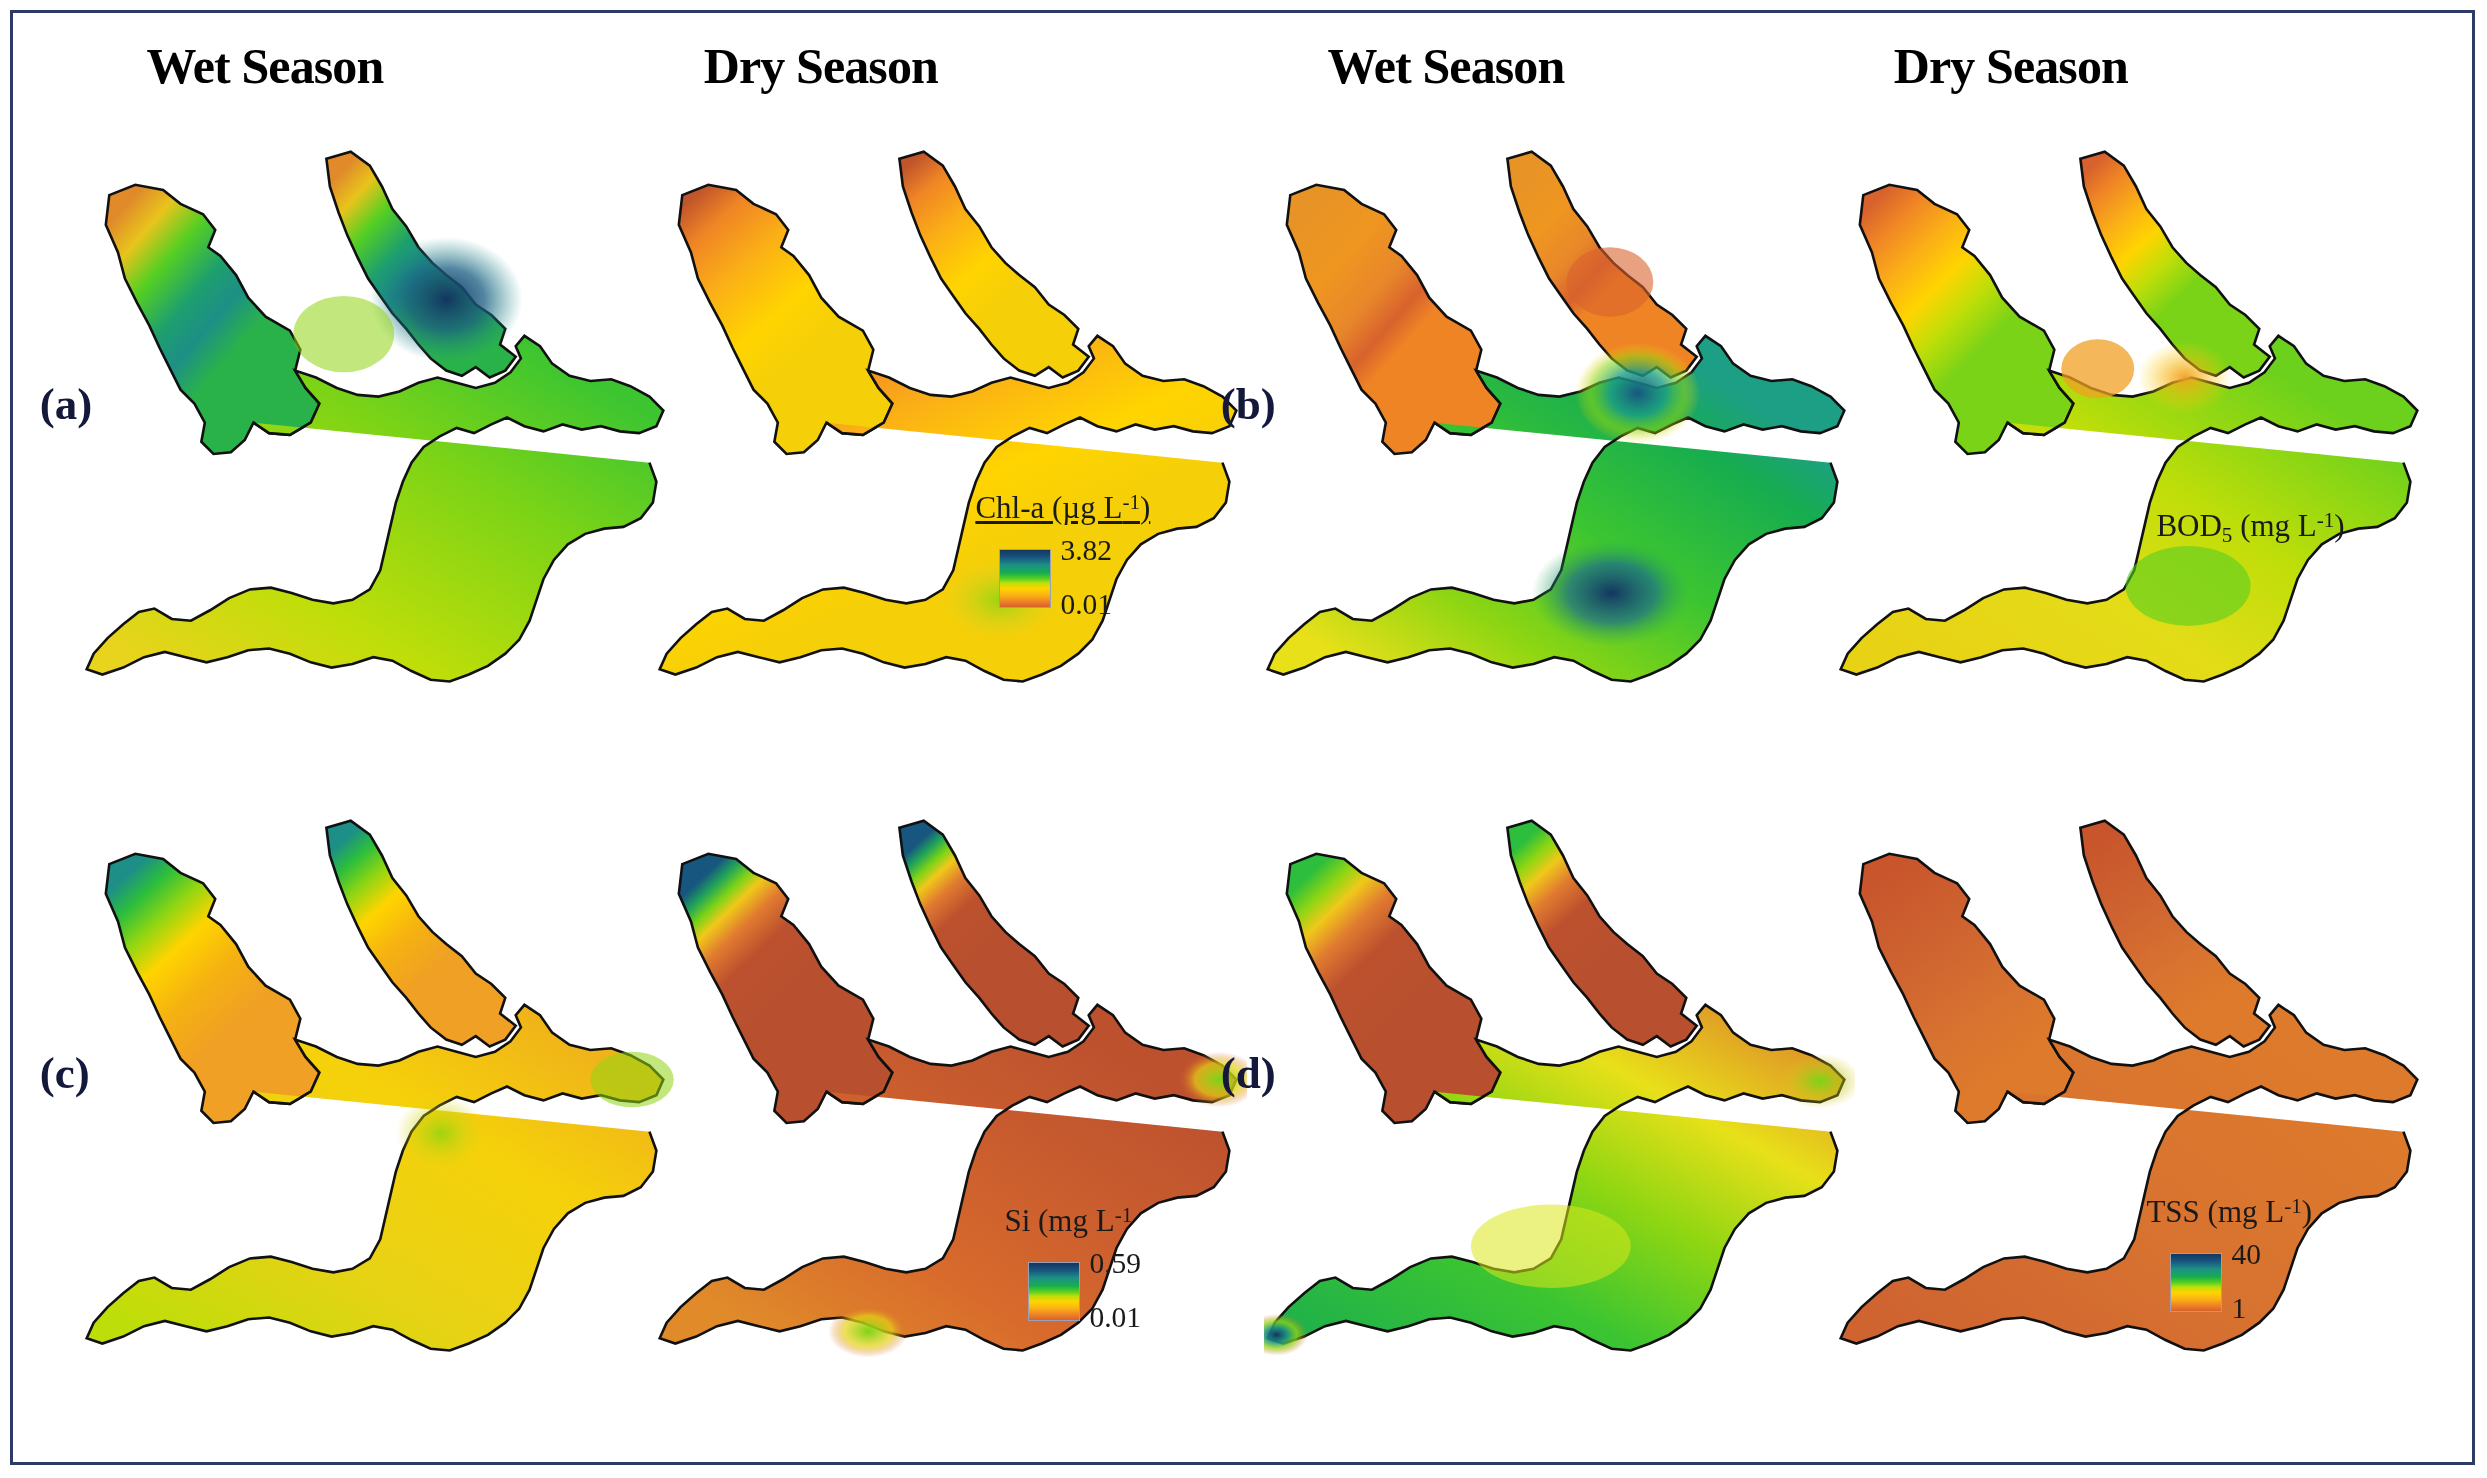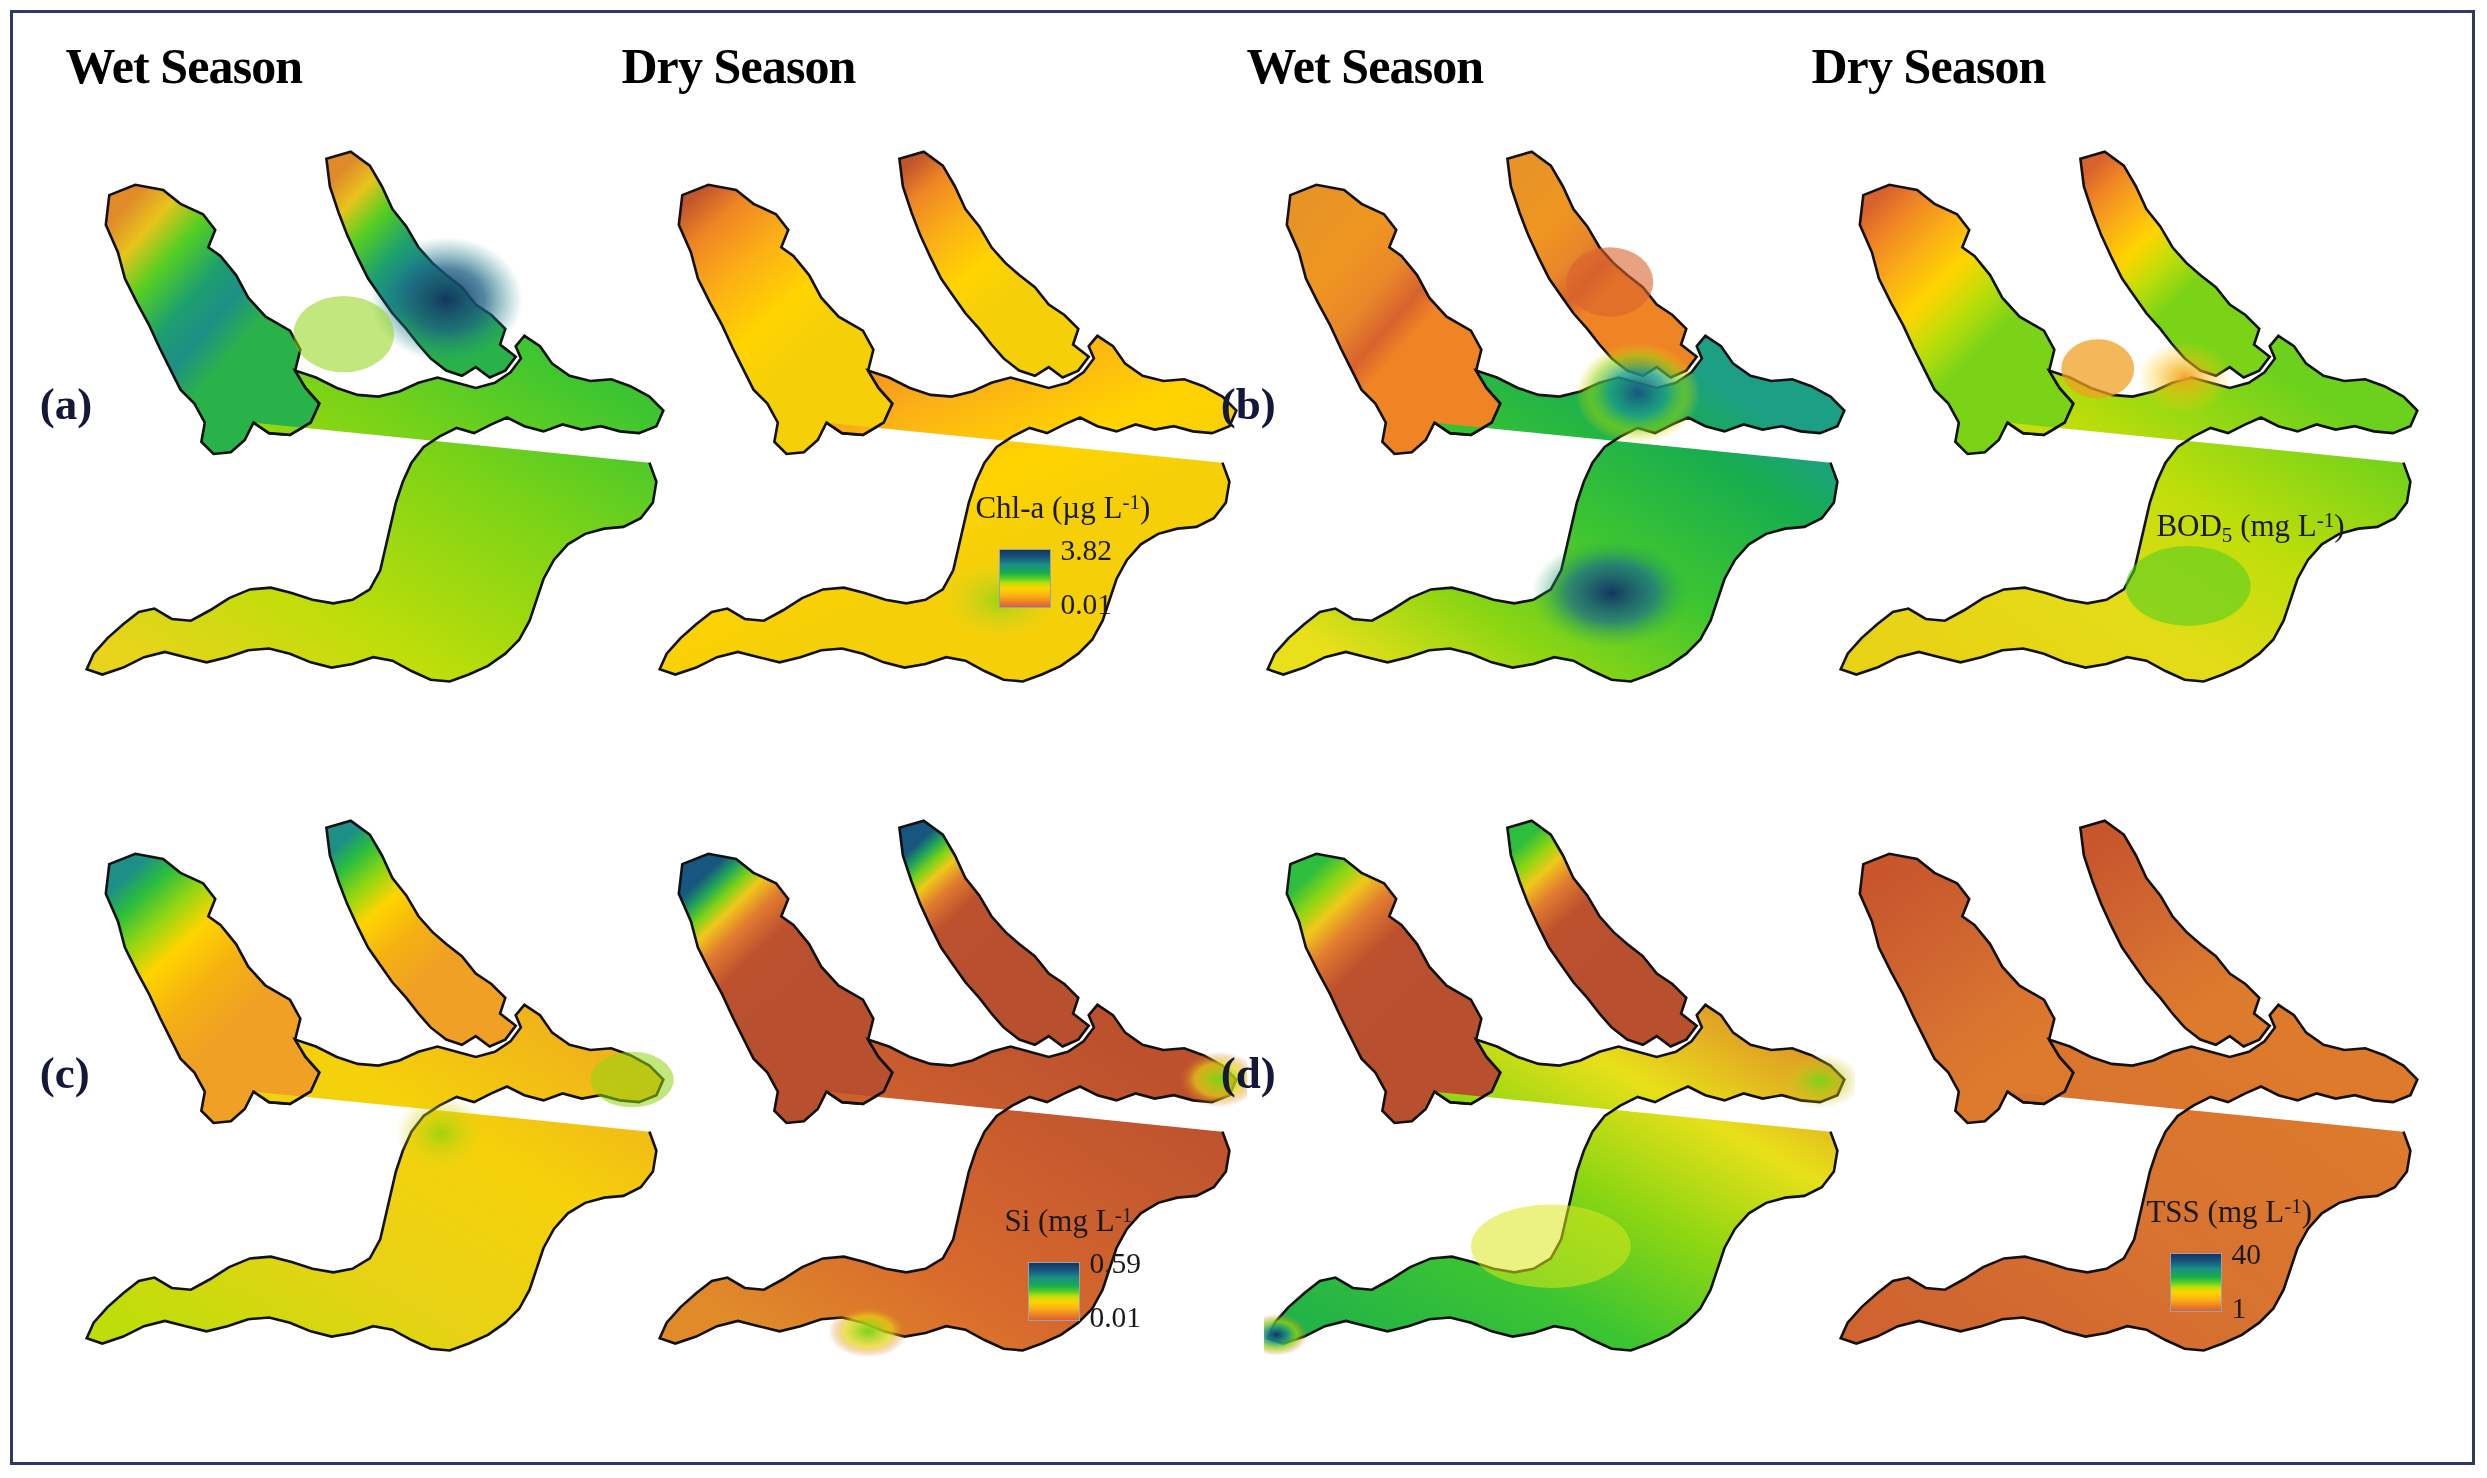--- a/index.html
+++ b/index.html
@@ -16,21 +16,21 @@
     width:2465px;height:1455px;
     border:3.5px solid #2b3a66;
     box-sizing:border-box;
     background:#ffffff;
   }
   
   .hdr{
     position:absolute;
     top:24px;
     width:399px;
-    text-align:left;
+    text-align:center;
     font-family:"Liberation Serif", serif;
     font-weight:bold;
     font-size:50px;
     letter-spacing:-0.9px;
     color:#000000;
     white-space:nowrap;
   }
   
   .panel{
     position:absolute;
@@ -327,21 +327,21 @@
                    L430,358 L410,368 L392,380 L378,398 L368,420 L360,444 L354,470 L348,496 L342,522 L330,544
                    L310,556 L288,560 L264,556 L240,548 L216,542 L192,544 L168,554 L146,568 L124,580 L102,578
                    L82,566 L64,570 L46,584 L28,600 L12,618 L4,636 L22,642 L46,634 L70,622 L94,616 L118,622
                    L142,628 L166,622 L190,614 L214,612 L238,618 L262,628 L286,634 L310,630 L334,622 L356,626
                    L378,638 L400,648 L422,650 L444,642 L466,632 L486,618 L502,602 L514,580 L522,556 L530,532
                    L542,510 L558,492 L578,480 L600,474 L622,472 L642,462 L656,444 L660,420 L652,398" fill="url(#g_a_dry)" stroke="#111" stroke-width="3"></path>
           <ellipse cx="396" cy="556" rx="66" ry="46" fill="url(#g_a_dry_hot)"></ellipse>
         </g>
       </svg>
     </div>
-    <div class="legend" style="left:354px;top:373px;">
+    <div class="legend" style="left:354px;top:373px;text-decoration:underline;">
       <div class="ltitle"><span>Chl-a (µg L</span><sup>-1</sup><span>)</span></div>
       <div class="lbody">
         <div class="swatch"></div>
         <div class="vmax">3.82</div>
         <div class="vmin">0.01</div>
       </div>
     </div>
   </div>
 
   <div class="panel" style="left:1216px;top:104px;">

